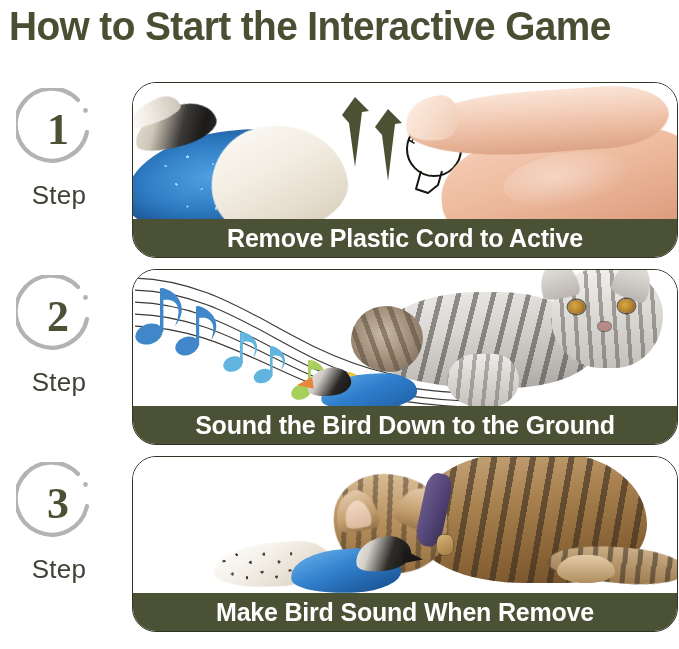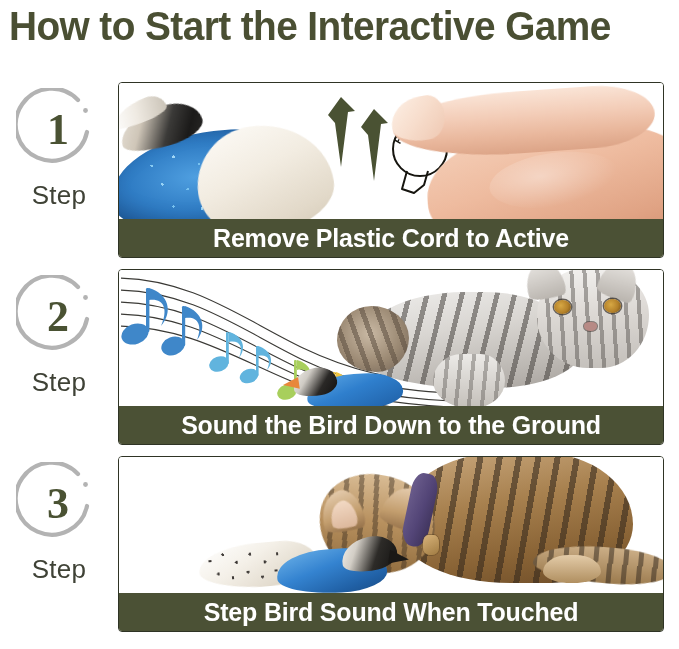--- a/index.html
+++ b/index.html
@@ -87,26 +87,26 @@
     text-align: center;
     color: #3f4236;
     font-size: 26px;
     font-weight: normal;
     letter-spacing: 0.3px;
   }
 
   
   .card {
     position: absolute;
-    left: 118px;
+    left: 132px;
     top: 4px;
     width: 546px;
     height: 176px;
     border: 1.6px solid #2f3425;
-    border-radius: 4px;
+    border-radius: 24px;
     overflow: hidden;
     background: #ffffff;
     box-sizing: border-box;
   }
   .photo {
     position: absolute;
     left: 0; top: 0;
     width: 100%;
     height: 138px;
     overflow: hidden;
@@ -669,17 +669,17 @@
 
           <div class="s3-bird">
             <div class="s3-feather"></div>
             <div class="s3-b-body"></div>
             <div class="s3-b-head"></div>
             <div class="s3-b-beak"></div>
           </div>
 
         </div>
       </div>
-      <div class="caption">Step Bird Sound When Touched</div>
+      <div class="caption">Make Bird Sound When Remove</div>
     </div>
   </div>
 
 </div>
 
 </body></html>

